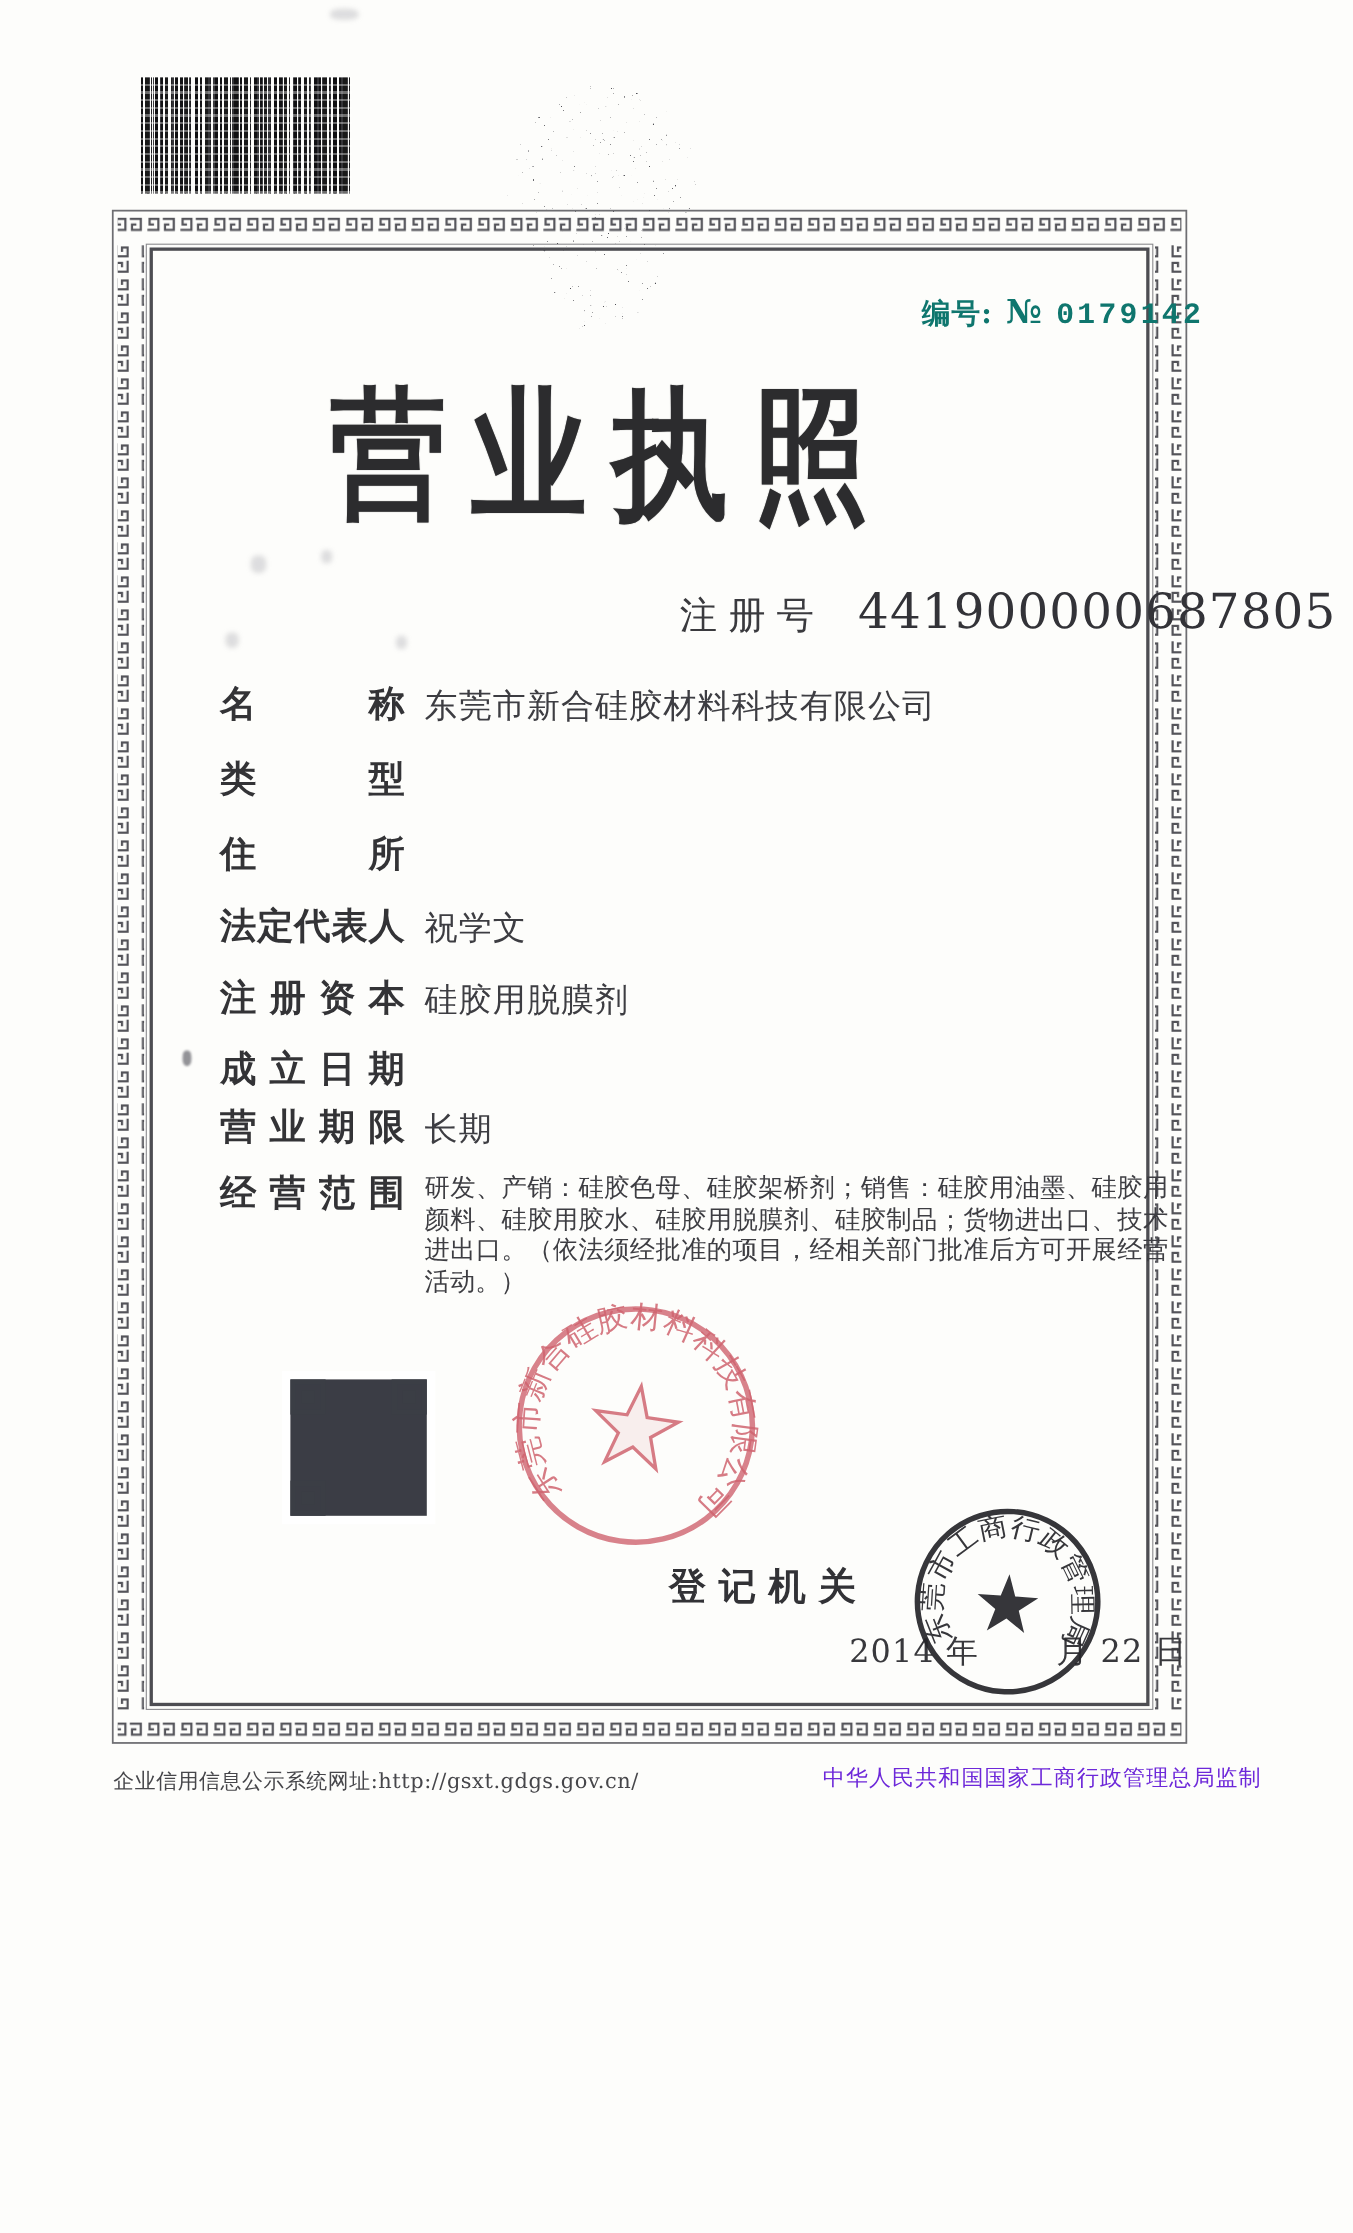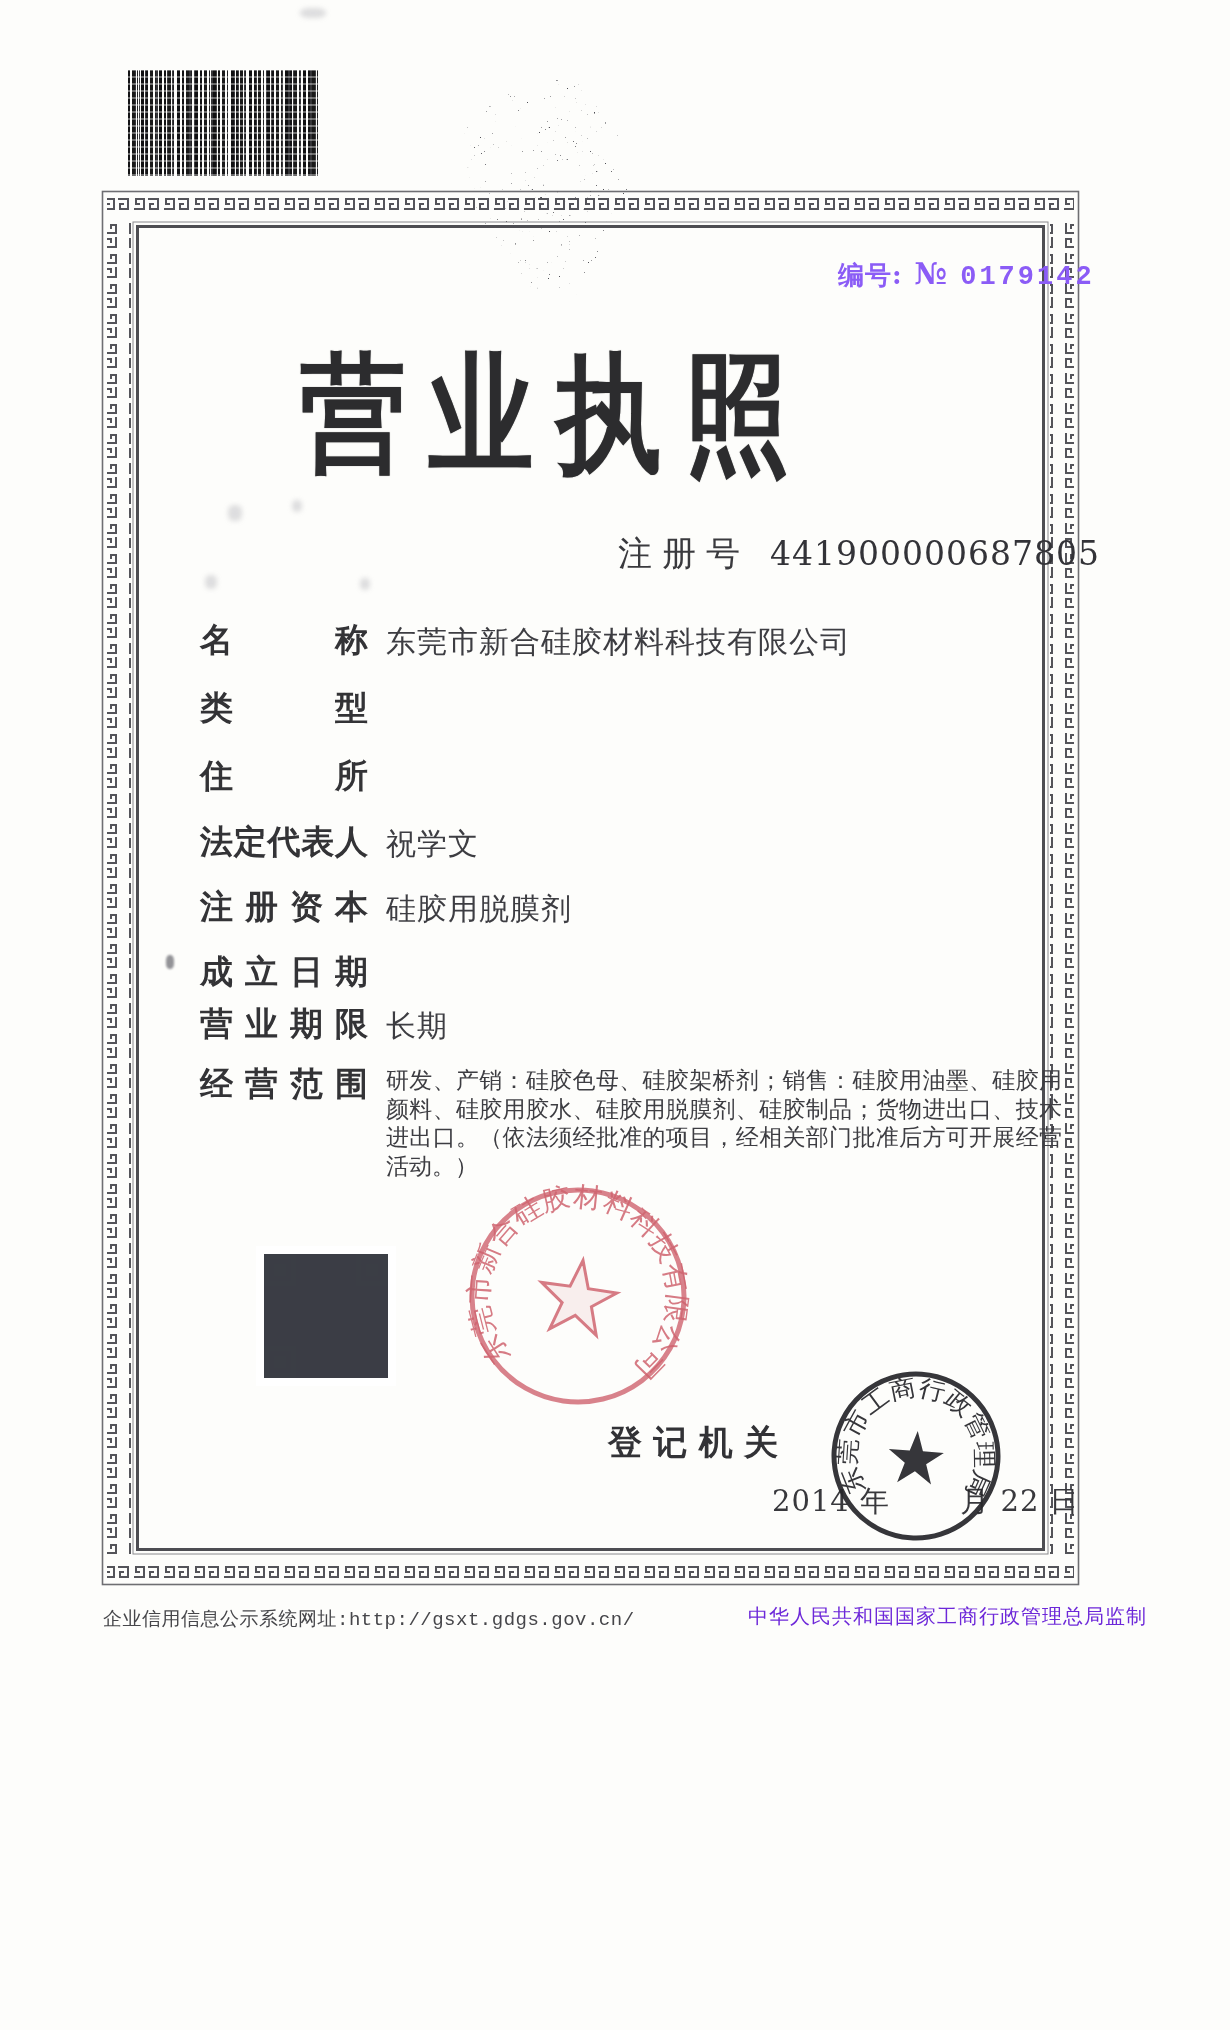--- a/index.html
+++ b/index.html
@@ -22,59 +22,59 @@
     filter:blur(.4px) contrast(1.1);
   }
 
   
   .emblem{left:448px;top:58px;width:192px;height:252px;z-index:4;}
 
   
   .frame{left:101px;top:190px;width:979px;height:1396px;z-index:1;}
 
   
-  .serial{left:838px;top:256px;z-index:3;font-size:26px;font-weight:700;color:#8b5cf6;
+  .serial{left:838px;top:267px;z-index:3;font-size:26px;font-weight:700;color:#0f766e;
     display:flex;align-items:baseline;gap:12px;letter-spacing:1px;}
   .serial .nomark{font-size:30px;font-family:"DejaVu Serif",serif;}
   .serial .num{font-family:Liberation Mono, monospace;font-size:27px;letter-spacing:3px;}
 
   
   .title{
     left:289px;top:336px;width:512px;height:160px;z-index:3;
     font-size:128px;line-height:156px;font-weight:900;color:#2c2c2e;
     font-family:"DejaVu Sans","Liberation Sans",sans-serif;
     text-shadow:0 0 1px rgba(60,60,60,.7);
   }
   .title span{transform:scaleX(.82);}
 
   
   .regno{left:618px;top:531px;z-index:3;display:flex;align-items:baseline;font-size:34px;color:#3a3a3e;}
   .regno .lab{width:122px;font-weight:500;}
-  .regno .val{margin-left:30px;font-size:33px;letter-spacing:1px;color:#333338;}
+  .regno .val{margin-left:40px;font-size:44px;letter-spacing:1px;color:#333338;}
 
   
   .row{left:200px;z-index:3;display:flex;align-items:flex-start;width:880px;}
   .row .lab{width:168px;flex:0 0 168px;font-size:33px;font-weight:600;color:#333336;}
   .row .val{margin-left:18px;margin-top:4px;font-size:30px;letter-spacing:1px;color:#3d3d42;}
   .row .val.scope{font-size:23px;line-height:28.5px;width:676px;margin-top:4px;letter-spacing:0;text-align:justify;}
 
   
   .registry{left:608px;top:1420px;z-index:3;font-size:34px;font-weight:600;color:#323236;width:170px;}
   .dateline{left:772px;top:1482px;z-index:3;font-size:29px;color:#38383c;white-space:pre;letter-spacing:1px;}
 
   
   .company-seal{left:462px;top:1180px;width:232px;height:232px;z-index:6;opacity:.88;transform:rotate(8deg);}
   .authority-stamp{left:828px;top:1368px;width:176px;height:176px;z-index:7;opacity:.92;transform:rotate(4deg);}
   .seal text{font-family:"DejaVu Sans","Liberation Sans",sans-serif;}
 
   
   .qr{left:256px;top:1246px;width:140px;height:140px;z-index:3;}
 
   
-  .footer-left{left:103px;top:1606px;z-index:3;font-size:19px;color:#46464a;letter-spacing:.5px;font-family:Liberation Mono, monospace;}
+  .footer-left{left:103px;top:1606px;z-index:3;font-size:19px;color:#46464a;letter-spacing:.5px;}
   .footer-right{left:748px;top:1603px;z-index:3;font-size:20px;color:#6d28d9;letter-spacing:1px;}
 
   
   .art{z-index:2;background:rgba(110,110,125,.22);filter:blur(2.5px);border-radius:40%;}
   .art.dark{background:rgba(60,60,70,.55);filter:blur(1px);}
 </style>
 </head>
 <body>
 
 <div class="abs" style="left:0;top:0;width:1230px;height:2030px;">

